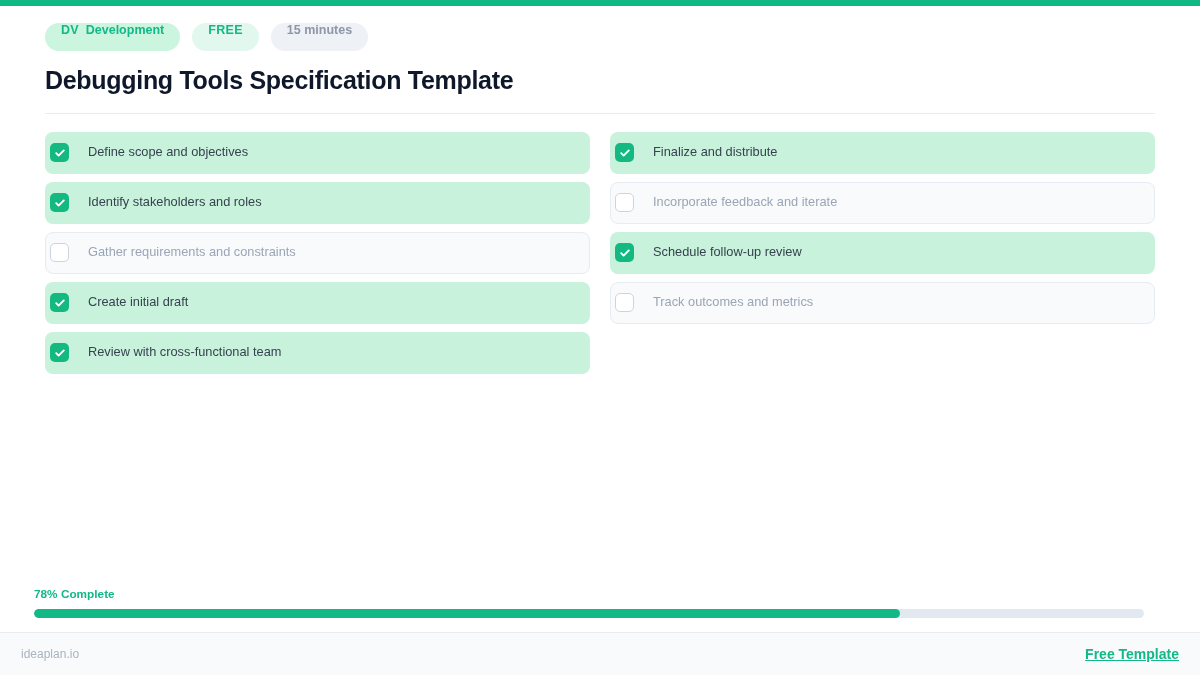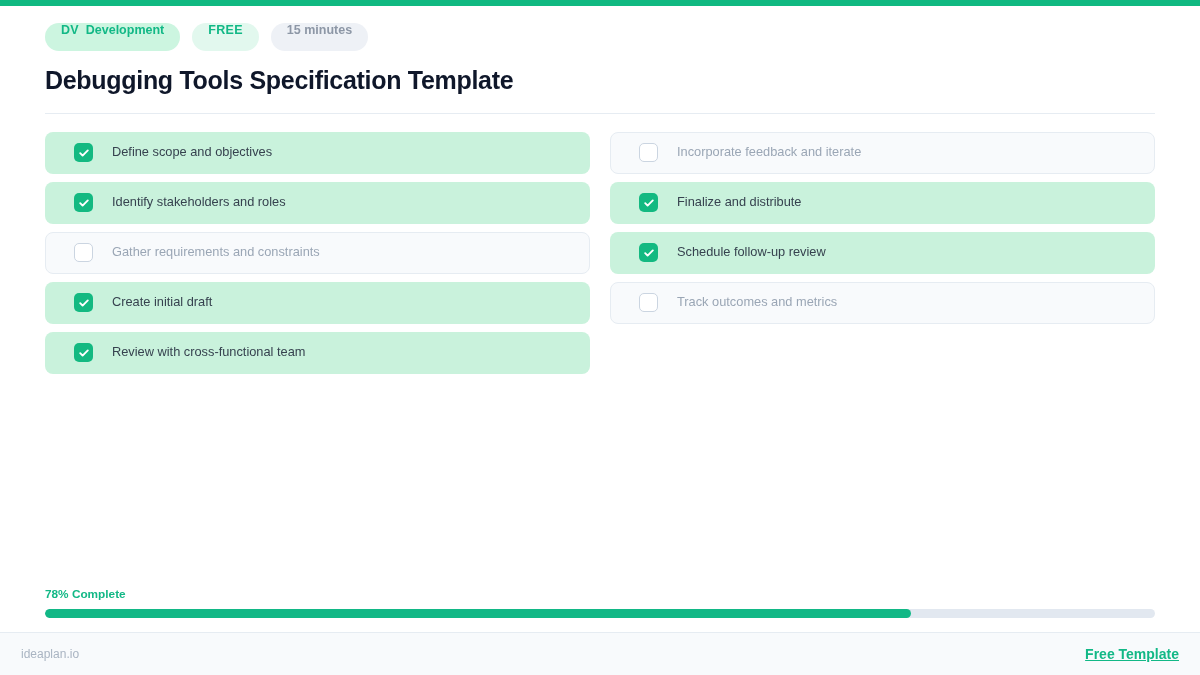--- a/index.html
+++ b/index.html
@@ -111,21 +111,21 @@
     display: flex;
     flex-direction: column;
     gap: 8px;
   }
 
   .check-item {
     display: flex;
     align-items: center;
     gap: 19px;
     height: 42px;
-    padding: 0 28px;
+    padding: 0 4px;
     border-radius: 8px;
     border: 1px solid transparent;
   }
 
   .check-item.done {
     background: #c9f2dc;
   }
 
   .check-item.todo {
     background: #f8fafc;
@@ -159,21 +159,21 @@
     line-height: 1;
     white-space: nowrap;
   }
 
   .check-item.done .check-label { color: #36424f; }
   .check-item.todo .check-label { color: #9aa6b5; }
 
   
   .progress-block {
     position: absolute;
-    left: 45px;
+    left: 34px;
     bottom: 14px;
     width: 1110px;
   }
 
   .progress-label {
     font-size: 11.8px;
     font-weight: bold;
     color: #12b886;
     margin-bottom: 8px;
   }
@@ -274,31 +274,31 @@
         <div class="check-item done">
           <span class="checkbox">
             <svg width="12" height="12" viewBox="0 0 12 12" fill="none">
               <path d="M2.2 6.2 L4.6 8.6 L9.8 3.4" stroke="#ffffff" stroke-width="1.9" stroke-linecap="round" stroke-linejoin="round"></path>
             </svg>
           </span>
           <span class="check-label">Review with cross-functional team</span>
         </div>
       </div>
     <div class="check-col">
+        <div class="check-item done">
+          <span class="checkbox">
+            <svg width="12" height="12" viewBox="0 0 12 12" fill="none">
+              <path d="M2.2 6.2 L4.6 8.6 L9.8 3.4" stroke="#ffffff" stroke-width="1.9" stroke-linecap="round" stroke-linejoin="round"></path>
+            </svg>
+          </span>
+          <span class="check-label">Finalize and distribute</span>
+        </div>
         <div class="check-item todo">
           <span class="checkbox"></span>
           <span class="check-label">Incorporate feedback and iterate</span>
-        </div>
-        <div class="check-item done">
-          <span class="checkbox">
-            <svg width="12" height="12" viewBox="0 0 12 12" fill="none">
-              <path d="M2.2 6.2 L4.6 8.6 L9.8 3.4" stroke="#ffffff" stroke-width="1.9" stroke-linecap="round" stroke-linejoin="round"></path>
-            </svg>
-          </span>
-          <span class="check-label">Finalize and distribute</span>
         </div>
         <div class="check-item done">
           <span class="checkbox">
             <svg width="12" height="12" viewBox="0 0 12 12" fill="none">
               <path d="M2.2 6.2 L4.6 8.6 L9.8 3.4" stroke="#ffffff" stroke-width="1.9" stroke-linecap="round" stroke-linejoin="round"></path>
             </svg>
           </span>
           <span class="check-label">Schedule follow-up review</span>
         </div>
         <div class="check-item todo">

